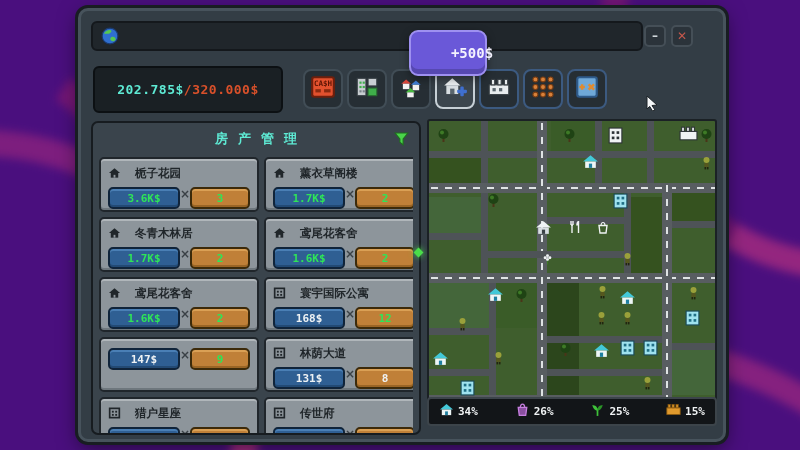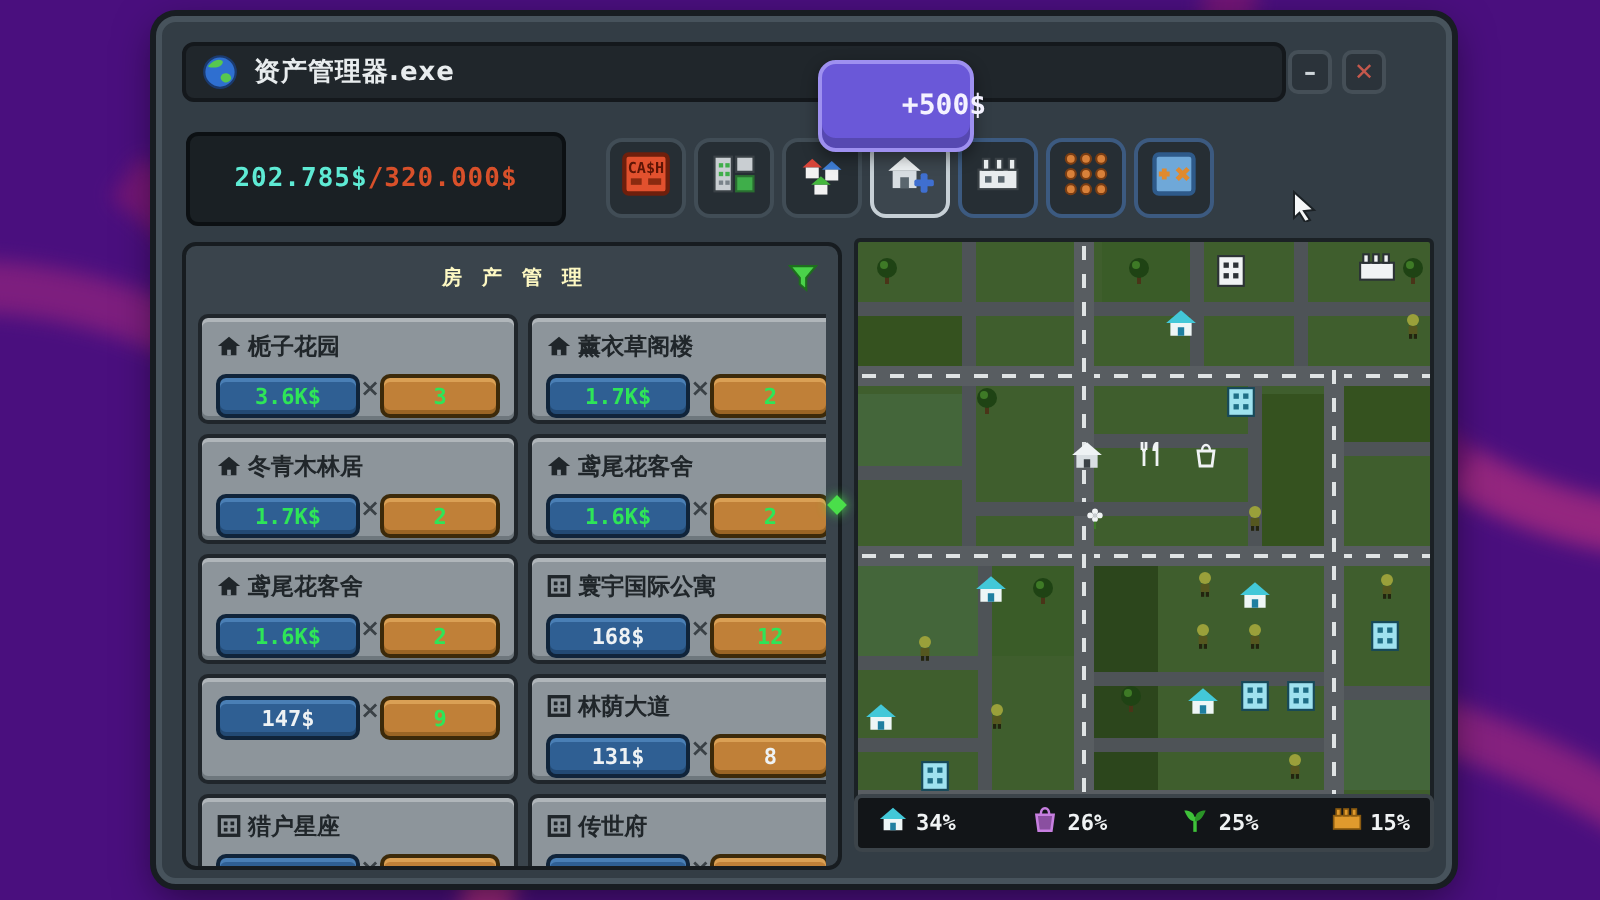--- a/index.html
+++ b/index.html
@@ -44,28 +44,28 @@
              box-shadow:inset 0 2px 0 rgba(255,255,255,.06); }
   .tooltip { position:absolute; left:328px; top:19px; width:78px; height:46px; background:#6a58d8;
              border:2px solid #9e90f0; border-radius:9px; display:flex; align-items:center; justify-content:center;
              color:#f4f2ff; font-size:14px; font-weight:bold; z-index:40;
              box-shadow:inset 0 -5px 0 rgba(0,0,0,.18), 0 3px 8px rgba(0,0,0,.4);padding-left:48px; }
 
   
   .panel { position:absolute; left:10px; top:110px; width:330px; height:314px; background:#3a444c;
            border:2px solid #171c20; border-radius:7px; overflow:hidden; }
   .panel-head { height:32px; position:relative; display:flex; align-items:center; justify-content:center; }
-  .panel-title { color:#fef9c3; font-size:10px; font-weight:bold; letter-spacing:10px; padding-left:10px; }
+  .panel-title { color:#5eead4; font-size:13px; font-weight:bold; letter-spacing:10px; padding-left:10px; }
   .filterbtn { position:absolute; right:8px; top:6px; width:20px; height:20px; display:flex; align-items:center;
                justify-content:center; cursor:pointer; }
   .cards { position:absolute; left:6px; right:6px; top:34px; bottom:0; display:grid;
            grid-template-columns:1fr 1fr; gap:5px; align-content:start; overflow:hidden; }
   .card { height:55px; background:#8d959b; border:2px solid #20262b; border-radius:5px; padding:5px 7px;
           box-shadow:inset 0 2px 0 #b0b6ba, inset 0 -2px 0 #6e777d; cursor:pointer; }
-  .card .nrow { display:flex; align-items:center; gap:3px; }
+  .card .nrow { display:flex; align-items:center; gap:14px; }
   .card .nrow svg { width:13px; height:12px; }
   .card .pname { font-size:11.5px; font-weight:bold; color:#20262a; }
   .card .brow { display:flex; align-items:flex-start; justify-content:space-between; margin-top:4px; }
   .pbtn { width:72px; height:22px; border-radius:5px; border:2px solid #10243a; background:#2f5f93;
           box-shadow:inset 0 2px 0 #4a7fb5, inset 0 -2px 0 #234a74; font-size:11px; font-weight:bold;
           display:flex; align-items:center; justify-content:center; cursor:pointer;
           font-family:"DejaVu Sans Mono","Liberation Mono",monospace; }
   .qbtn { width:60px; height:22px; border-radius:5px; border:2px solid #3c2a0a; background:#c08038;
           box-shadow:inset 0 2px 0 #daa055, inset 0 -2px 0 #9a6525; font-size:11px; font-weight:bold;
           display:flex; align-items:center; justify-content:center; cursor:pointer;
@@ -109,21 +109,20 @@
 <div class="window">
 
   <div class="titlebar">
     <span class="icon16" id="globe-slot">
         <svg width="18" height="18" viewBox="0 0 16 16">
           <circle cx="8" cy="8" r="7" fill="#2f6fd0" stroke="#1b3a6e"></circle>
           <path d="M3 5c2-2 4-3 6-2 1 1-1 3-3 3S2 6 3 5z" fill="#57c84f"></path>
           <path d="M9 9c2-1 4 0 4 2-1 2-3 2-4 1s-1-2 0-3z" fill="#57c84f"></path>
         </svg>
       </span>
-    <span class="ttl">资产管理器.exe</span>
   </div>
   <div class="winbtn min">–</div>
   <div class="winbtn cls">✕</div>
 
   <div class="moneybox mono">
     <span class="money-cur">202.785$</span>
     <span class="money-max">/</span>
     <span class="money-max">320.000$</span>
   </div>
 

